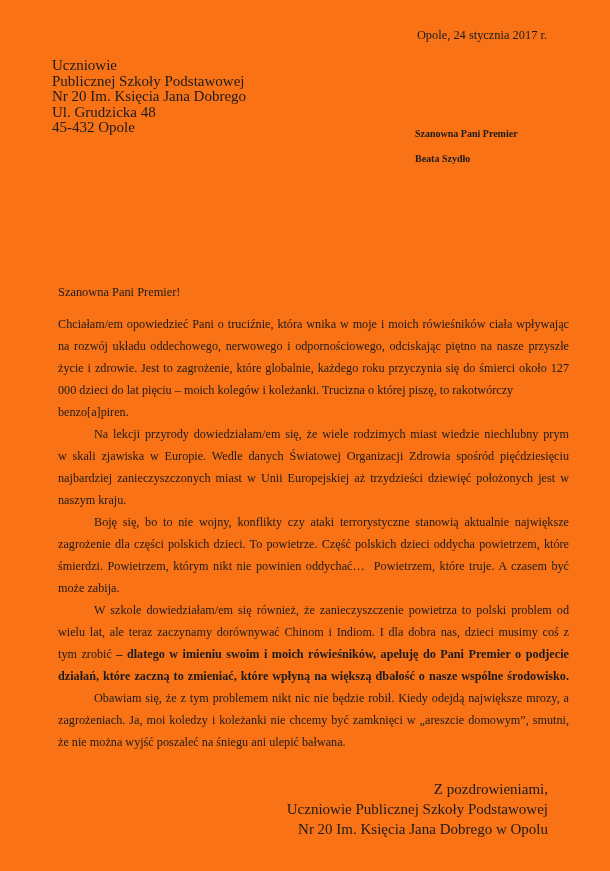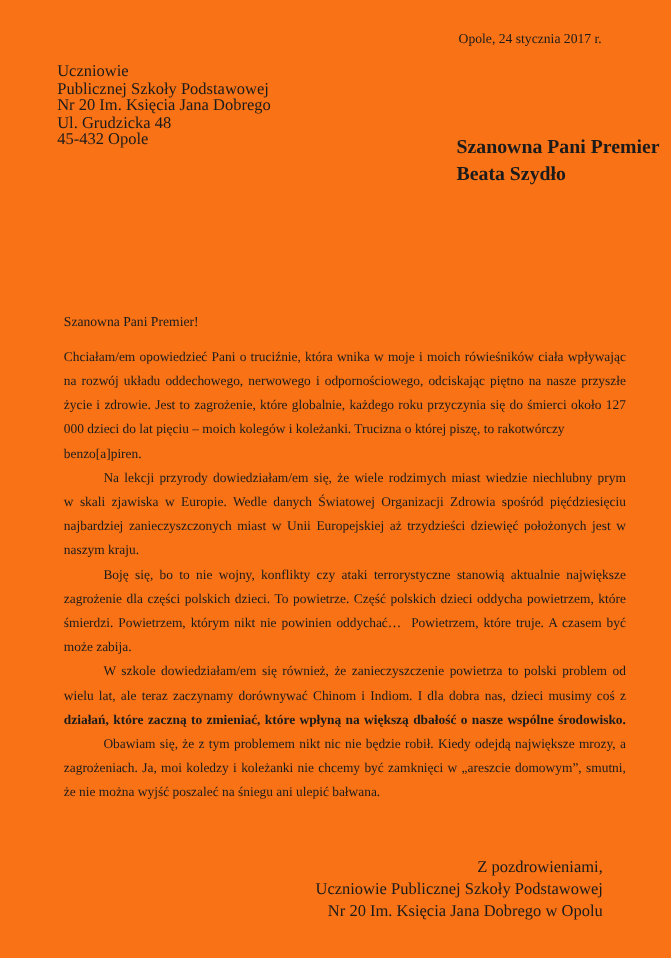--- a/index.html
+++ b/index.html
@@ -15,21 +15,21 @@
   .date{
     position:absolute;top:27px;right:63px;
     font-size:12.4px;line-height:16px;
   }
   .sender{
     position:absolute;top:58px;left:52px;
     font-size:15px;line-height:15.6px;
   }
   .recipient{
     position:absolute;top:121px;left:415px;
-    font-weight:bold;font-size:18px;line-height:25px;
+    font-weight:bold;font-size:10px;line-height:25px;
   }
   .rgroup.office{margin-top:11px;}
   .salutation{
     position:absolute;top:284px;left:58px;
     font-size:12.4px;line-height:16px;
   }
   .body{
     position:absolute;top:313px;left:58px;width:511px;
     font-size:12.2px;line-height:22px;
   }
@@ -87,20 +87,21 @@
     <div class="para">
       <div class="ln j ind">Boję się, bo to nie wojny, konflikty czy ataki terrorystyczne stanowią aktualnie największe</div>
       <div class="ln j">zagrożenie dla części polskich dzieci. To powietrze. Część polskich dzieci oddycha powietrzem, które</div>
       <div class="ln j">śmierdzi. Powietrzem, którym nikt nie powinien oddychać…  Powietrzem, które truje. A czasem być</div>
       <div class="ln">może zabija.</div>
     </div>
 
     <div class="para">
       <div class="ln j ind">W szkole dowiedziałam/em się również, że zanieczyszczenie powietrza to polski problem od</div>
       <div class="ln j">wielu lat, ale teraz zaczynamy dorównywać Chinom i Indiom. I dla dobra nas, dzieci musimy coś z</div>
+      <div class="ln j"><span>tym zrobić </span><b>– dlatego w imieniu swoim i moich rówieśników, apeluję do Pani Premier o podjecie</b></div>
       <div class="ln j"><b>działań, które zaczną to zmieniać, które wpłyną na większą dbałość o nasze wspólne środowisko.</b></div>
     </div>
 
     <div class="para">
       <div class="ln j ind">Obawiam się, że z tym problemem nikt nic nie będzie robił. Kiedy odejdą największe mrozy, a</div>
       <div class="ln j">zagrożeniach. Ja, moi koledzy i koleżanki nie chcemy być zamknięci w „areszcie domowym”, smutni,</div>
       <div class="ln">że nie można wyjść poszaleć na śniegu ani ulepić bałwana.</div>
     </div>
 
   </div>

